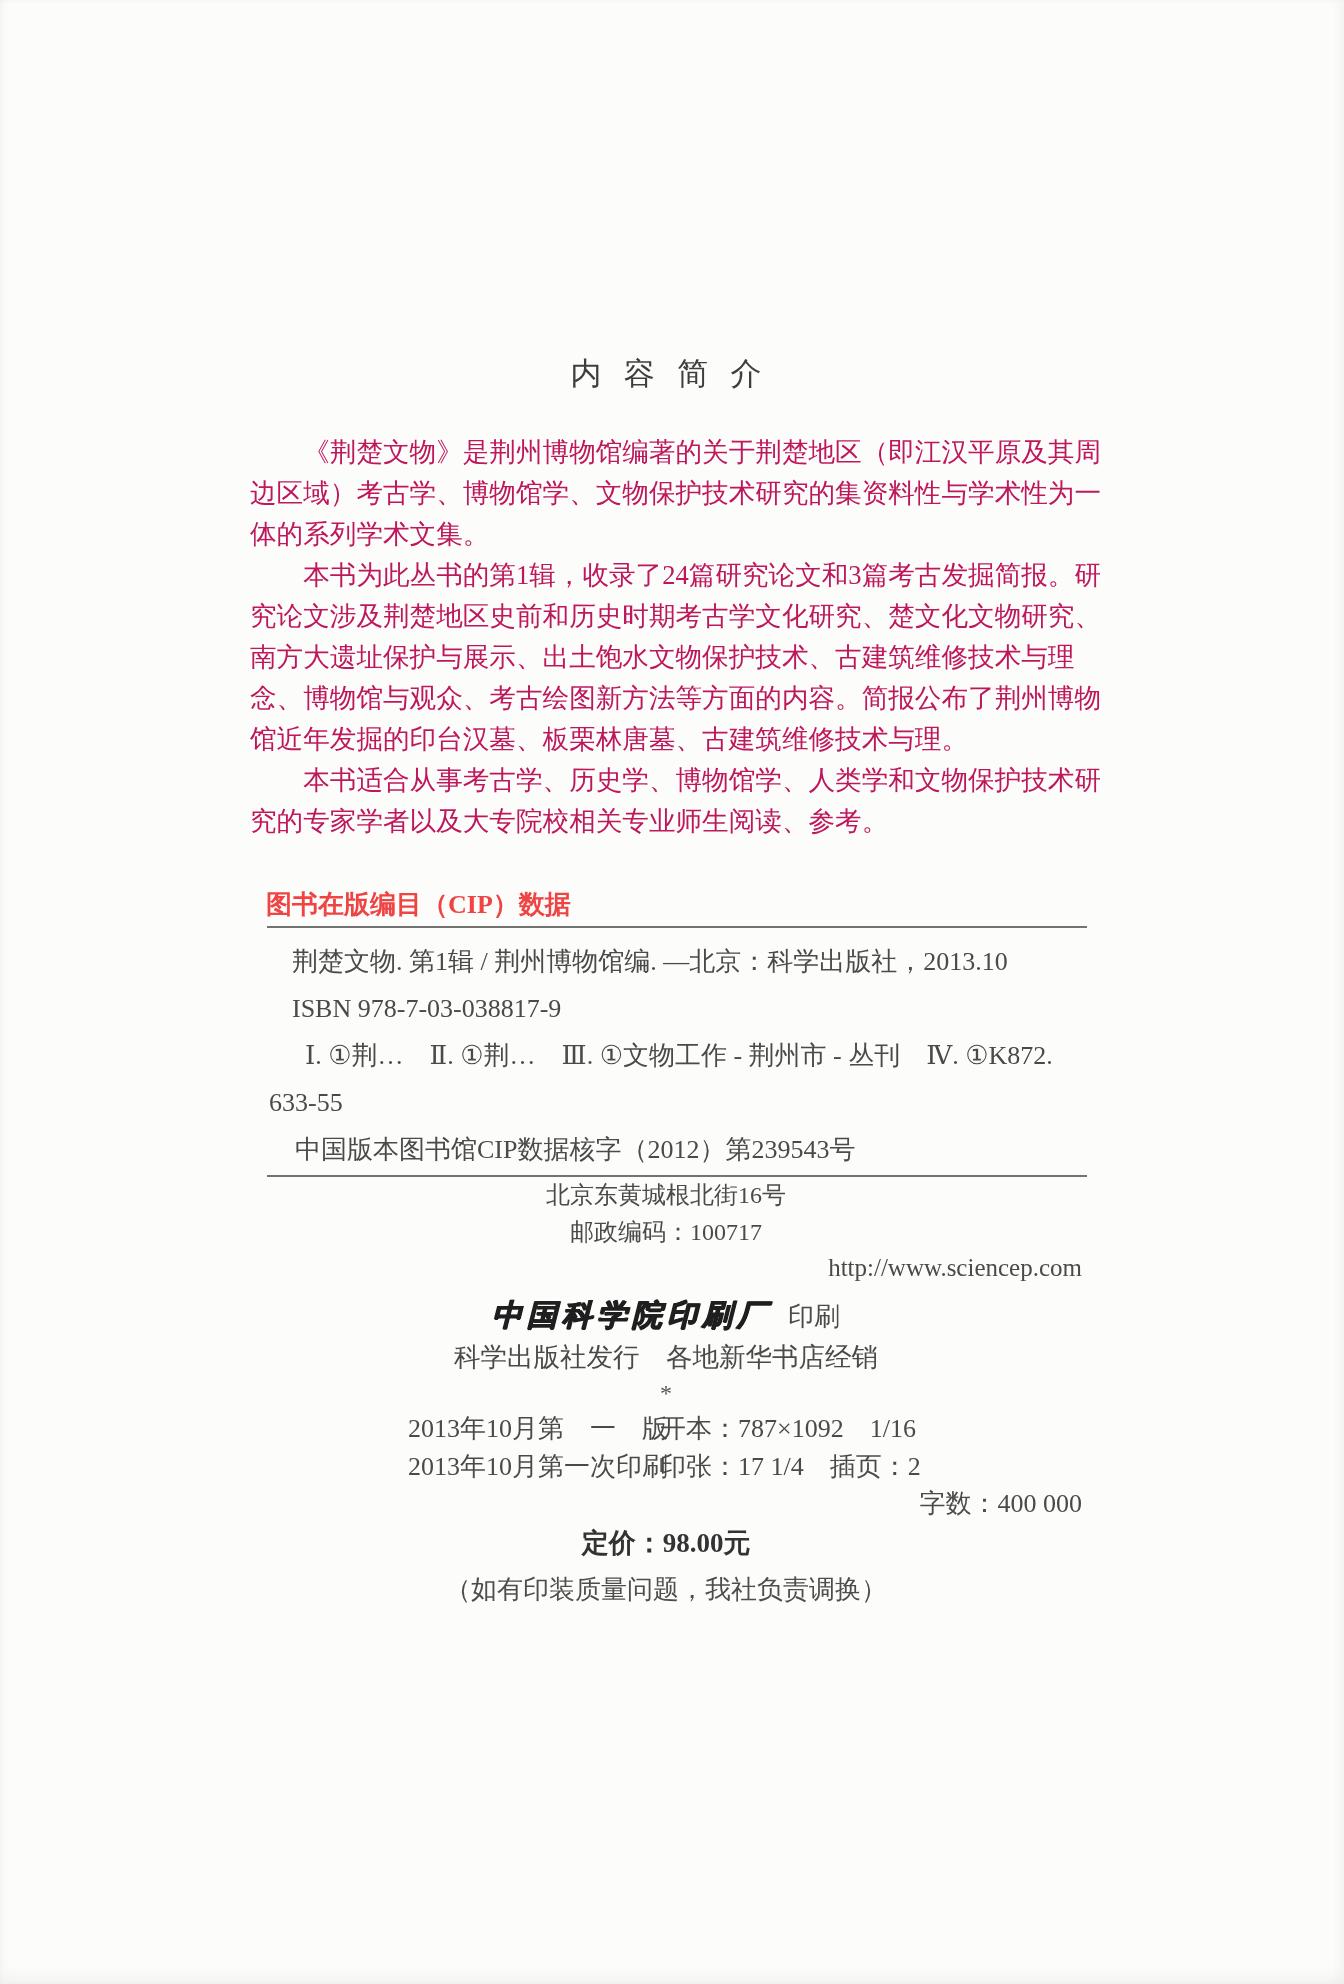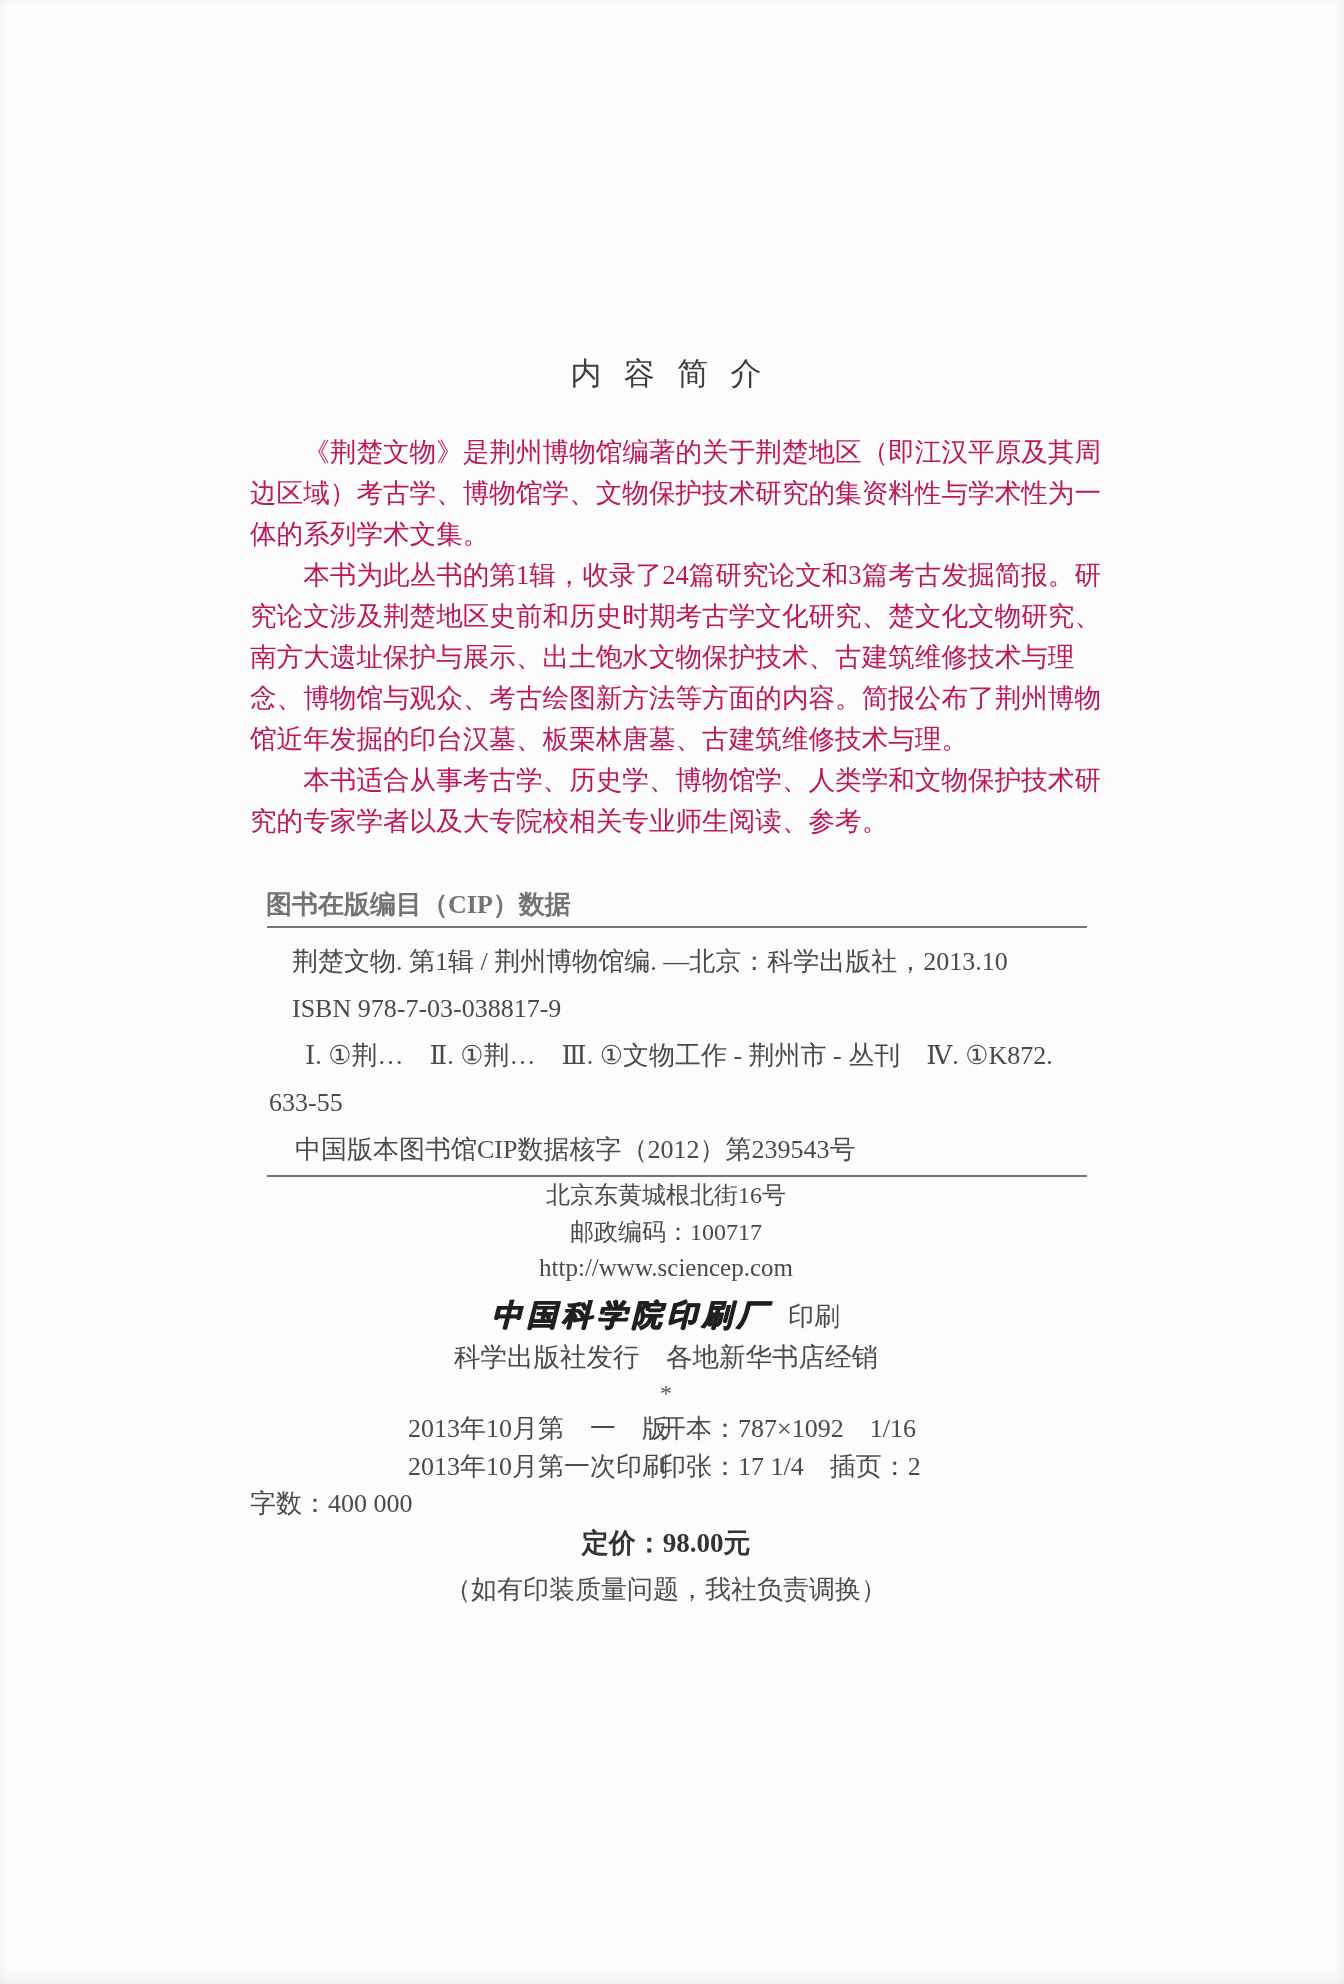--- a/index.html
+++ b/index.html
@@ -23,21 +23,21 @@
     margin-top:340px;line-height:36px;text-align:center;
     font-size:31px;color:#3e3e3e;letter-spacing:0.72em;padding-left:0.72em;
     font-weight:normal;
   }
   .intro{margin-top:40px;font-size:26.6px;line-height:41px;color:#be185d;}
   .intro .line{white-space:nowrap;}
   .intro .indent{text-indent:2em;}
 
   
   .cip{margin-top:46px;font-size:26px;color:#4a4a4a;}
-  .cip-heading{font-weight:bold;color:#737373;margin-left:16px;line-height:34px;}
+  .cip-heading{font-weight:bold;color:#ef4444;margin-left:16px;line-height:34px;}
   .rule{height:2px;background:#737371;margin-left:17px;width:820px;margin-top:4px;}
   .rule.bottom{margin-top:2px;}
   .cip-line{line-height:47px;white-space:nowrap;}
   .cip-line.first{margin-top:10px;}
   .pl-a{margin-left:42px;}
   .pl-b{margin-left:55px;}
   .pl-0{margin-left:19px;}
   .pl-c{margin-left:45px;}
 
   
@@ -45,35 +45,35 @@
          font-size:26px;line-height:44px;color:#4d4d4d;letter-spacing:2px;}
 
   
   .publisher{text-align:center;color:#4a4a4a;}
   .pub-name{margin-top:36px;line-height:42px;font-size:26px;}
   .calli{font-weight:bold;font-style:italic;font-size:33px;color:#353535;}
   .pub-name .calli{letter-spacing:18px;padding-left:6px;}
   .pub-name .suffix{margin-left:12px;}
   .pub-addr{line-height:36px;font-size:24px;}
   .pub-post{line-height:36px;margin-top:1px;font-size:24px;}
-  .pub-web{line-height:36px;font-size:25px;}
+  .pub-web{line-height:36px;font-size:25px;text-align:right;}
   .printer{margin-top:8px;line-height:42px;font-size:26px;}
   .printer .calli{font-size:30px;letter-spacing:5px;color:#1f1f1f;
       text-shadow:0.7px 0 0 currentColor,-0.7px 0 0 currentColor,0 0.5px 0 currentColor;}
   .printer .suffix{margin-left:16px;}
   .distribution{line-height:38px;font-size:26.5px;}
   .star{line-height:30px;margin-top:2px;font-size:24px;color:#555;}
 
   
   .edition{margin-top:2px;font-size:26px;color:#4a4a4a;}
   .ed-rows{width:440px;margin-left:158px;}
   .ed-row{display:flex;line-height:38px;}
   .ed-row .c1{width:252px;white-space:nowrap;text-align:left;}
   .ed-row .c2{white-space:nowrap;text-align:left;}
-  .word-count{line-height:36px;text-align:left;}
+  .word-count{line-height:36px;text-align:right;}
   .price{margin-top:2px;line-height:38px;text-align:center;font-weight:bold;color:#333;font-size:27px;}
   .note{margin-top:10px;line-height:36px;text-align:center;font-size:26px;color:#4d4d4d;}
 </style>
 </head>
 <body>
 
 <div class="page">
   <div class="content">
 
     <h1 class="intro-title">内容简介</h1>

